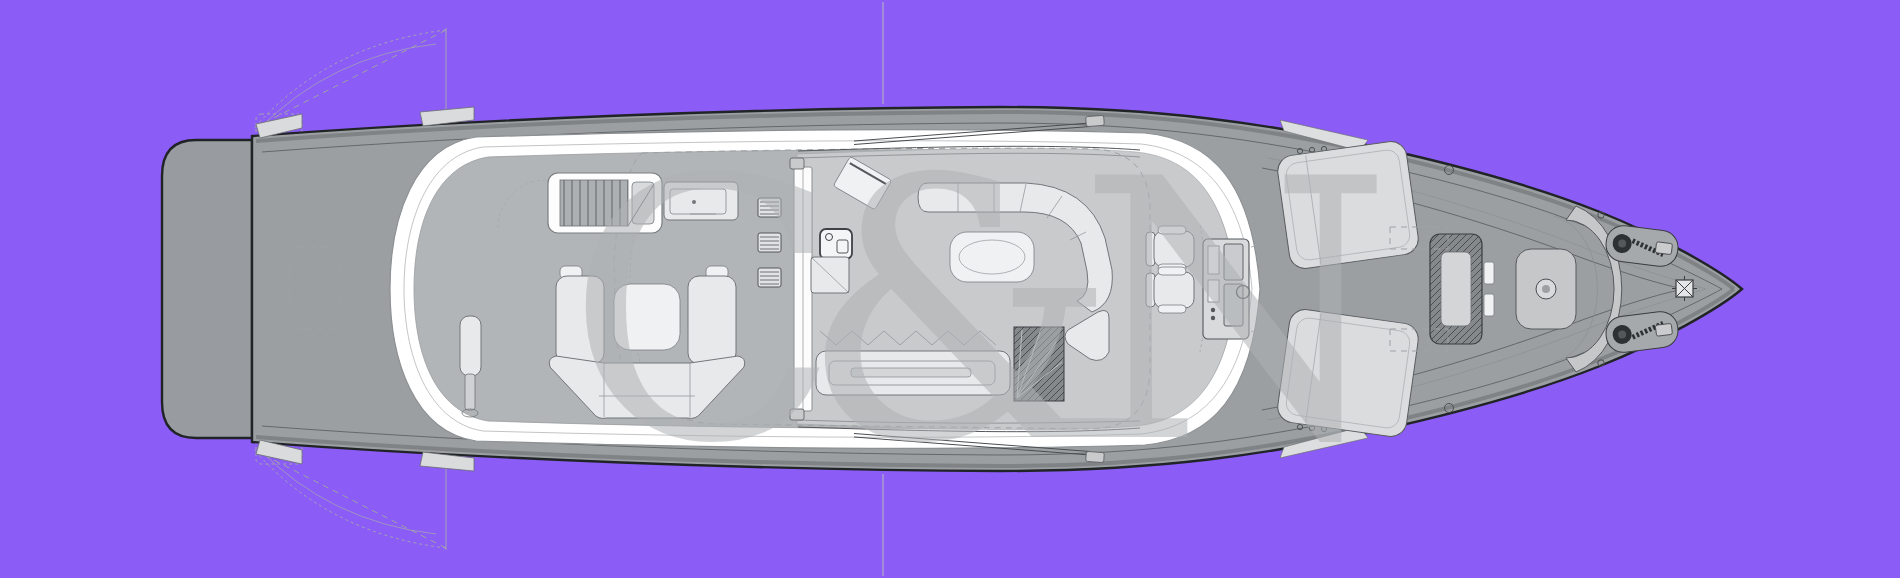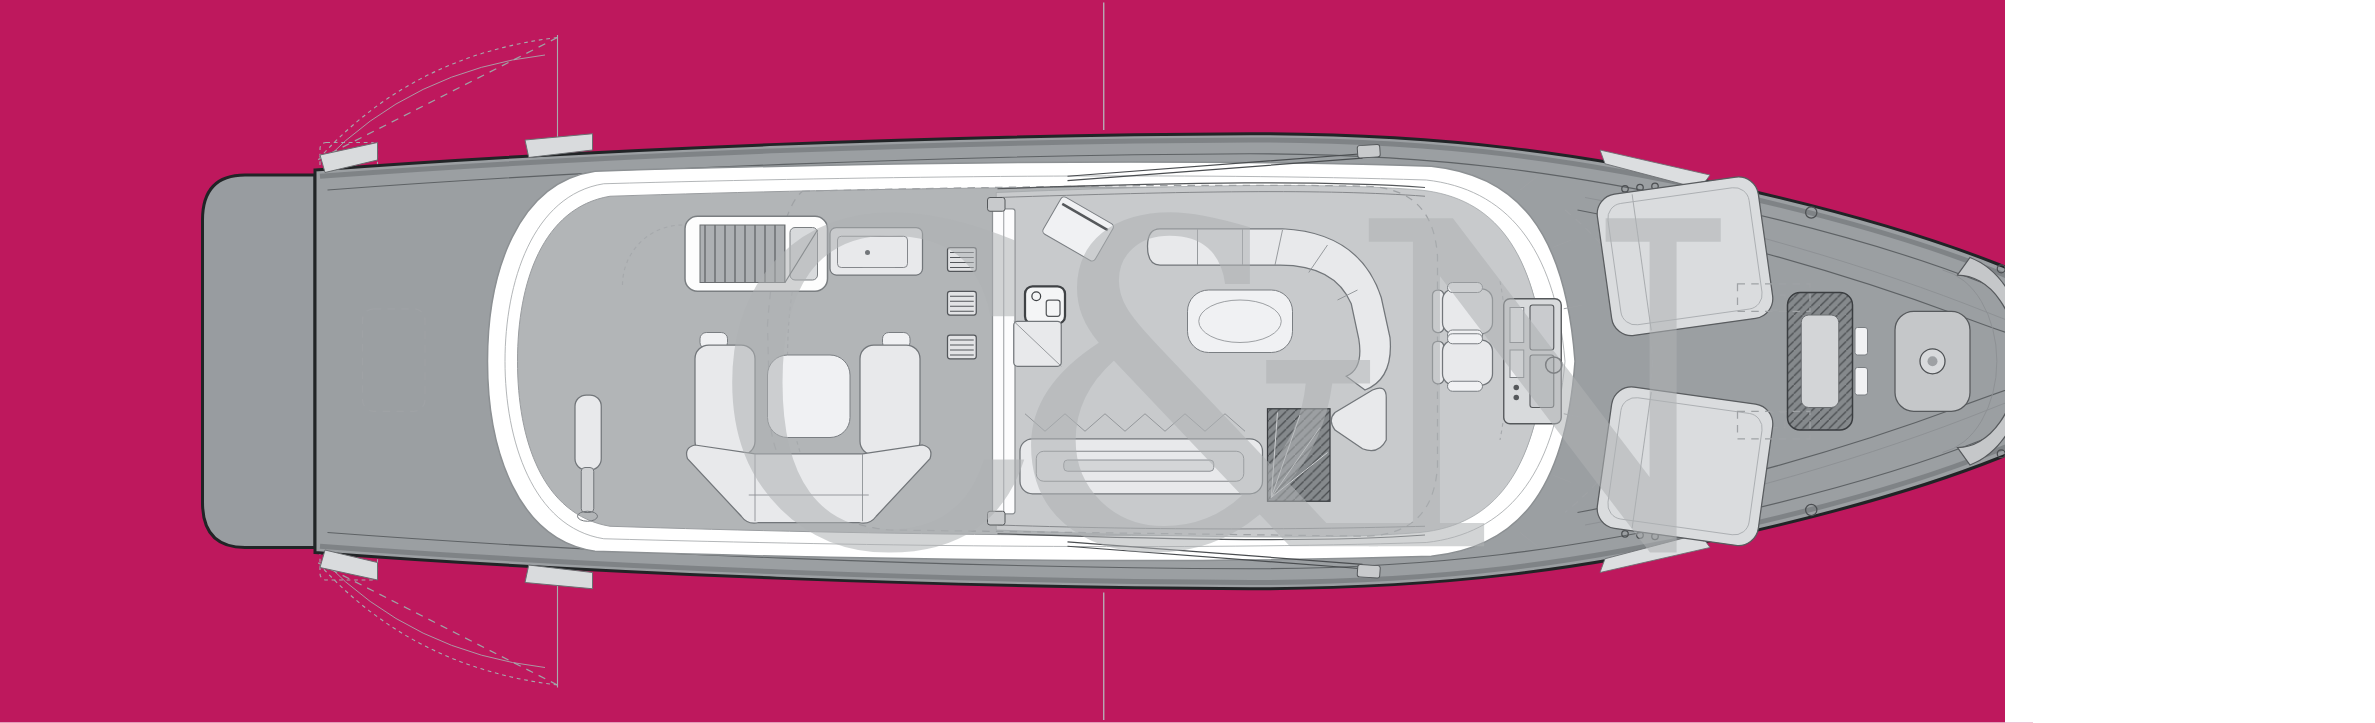--- a/index.html
+++ b/index.html
@@ -1,16 +1,16 @@
 <!DOCTYPE html>
 <html><head>
 <meta charset="utf-8">
 <style>
   html,body{margin:0;padding:0;background:#ffffff;}
-  .stage{position:relative;width:1604px;height:578px;background:#be185d;overflow:hidden;}
+  .stage{position:relative;width:1900px;height:578px;background:#8b5cf6;overflow:hidden;}
   svg{display:block;}
   
   .hull-outline{stroke:#212426;stroke-width:2.4;}
   .bulwark{fill:none;stroke:#7A7E81;stroke-width:4;opacity:.85;}
   .line{fill:none;stroke:#5E6265;stroke-width:.9;}
   .thin{fill:none;stroke:#8B8F92;stroke-width:.7;}
   .xthin{fill:none;stroke:#A8ABAE;stroke-width:.7;}
   .dash{fill:none;stroke:#9FA2A5;stroke-width:1;stroke-dasharray:6 5;}
   .dash2{fill:none;stroke:#A6A9AC;stroke-width:.9;stroke-dasharray:3 3;}
   .furn{fill:#E8E9EB;stroke:#72767A;stroke-width:1;}

